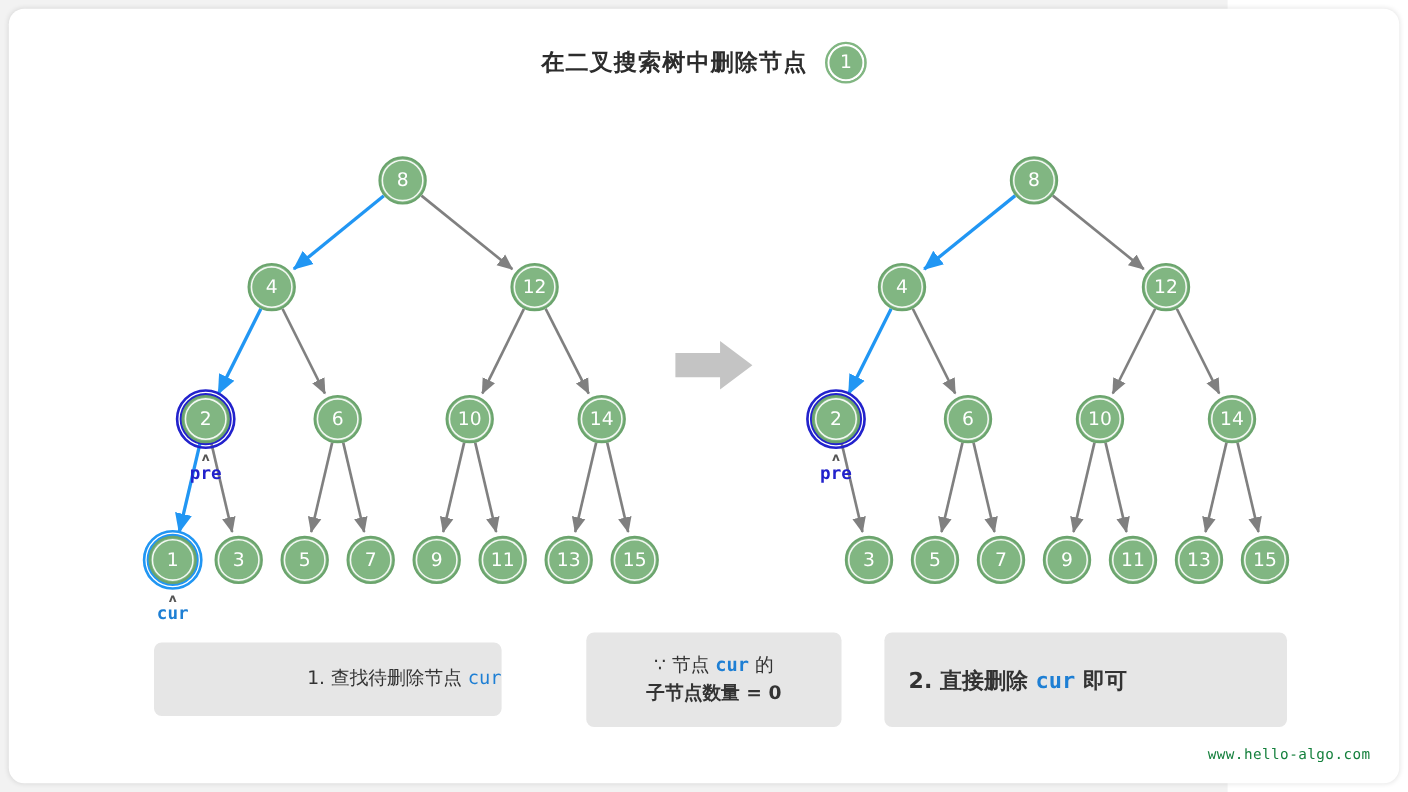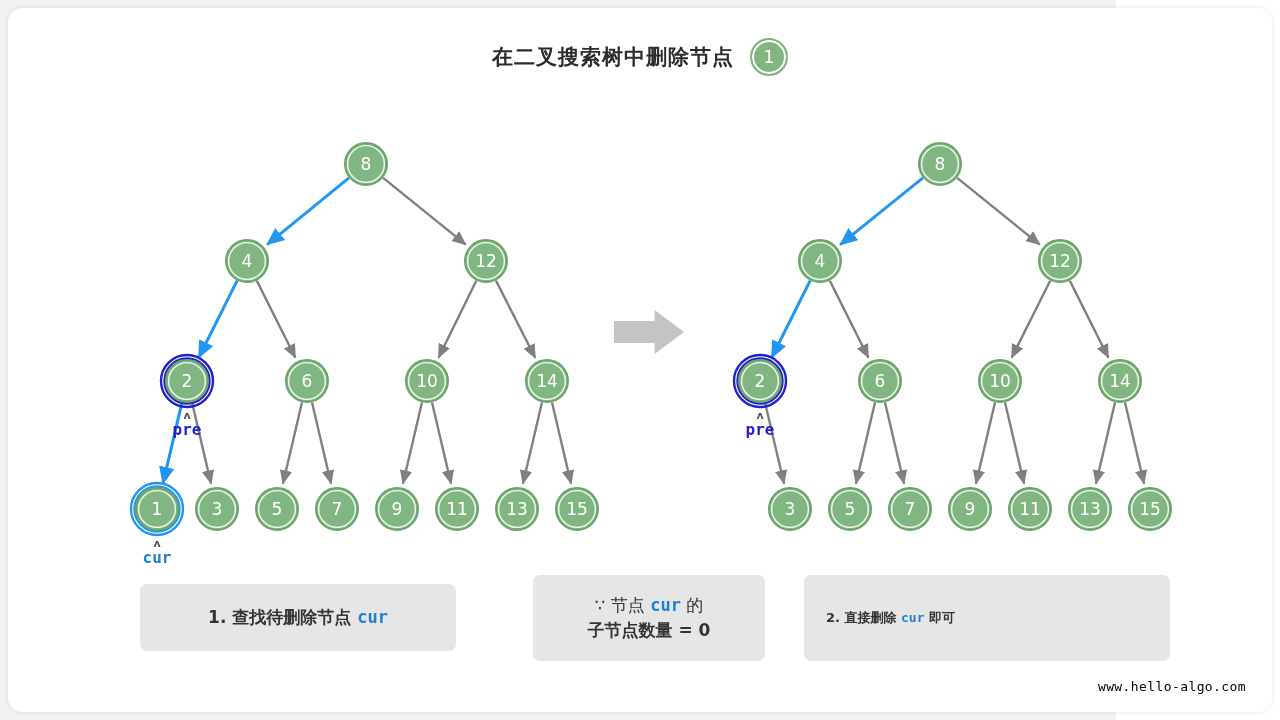--- a/index.html
+++ b/index.html
@@ -88,42 +88,42 @@
   }
   .cap-line {
     white-space: pre;
     line-height: 1.5;
   }
   .cap1 {
     left: 132px;
     top: 576px;
     width: 316px;
     height: 67px;
-    align-items: center;
+    align-items: flex-end;
     font-size: 17px;
-    font-weight: bold;
+    font-weight: normal;
   }
   .cap2 {
     left: 504px;
     top: 567px;
     width: 232px;
     height: 86px;
     align-items: center;
     font-size: 17px;
     padding: 0 8px;
     margin-left: 21px;
   }
   .cap3 {
     left: 796px;
     top: 567px;
     width: 366px;
     height: 86px;
     align-items: flex-start;
     padding-left: 22px;
-    font-size: 13px;
+    font-size: 20px;
   }
   .b { font-weight: bold; }
   .mono {
     font-family: "DejaVu Sans Mono", "Liberation Mono", monospace;
   }
   .blue { color: #1e7fd4; }
   .gray { color: #8a8a8a; }
 
   
   .ptr {
@@ -144,21 +144,21 @@
   .ptr-pre { color: #2222cc; }
   .ptr-cur { color: #1e7fd4; }
 
   
   .watermark {
     position: absolute;
     right: 26px;
     bottom: 18px;
     font-family: "DejaVu Sans Mono", "Liberation Mono", monospace;
     font-size: 13px;
-    color: #000000;
+    color: #15803d;
     letter-spacing: 0.4px;
   }
 </style>
 </head>
 <body>
 
 <div class="page">
   <div class="card">
 
     <div class="title-bar">

